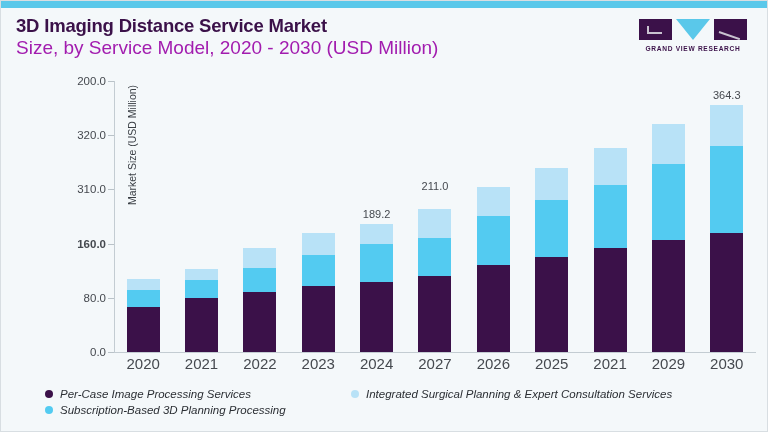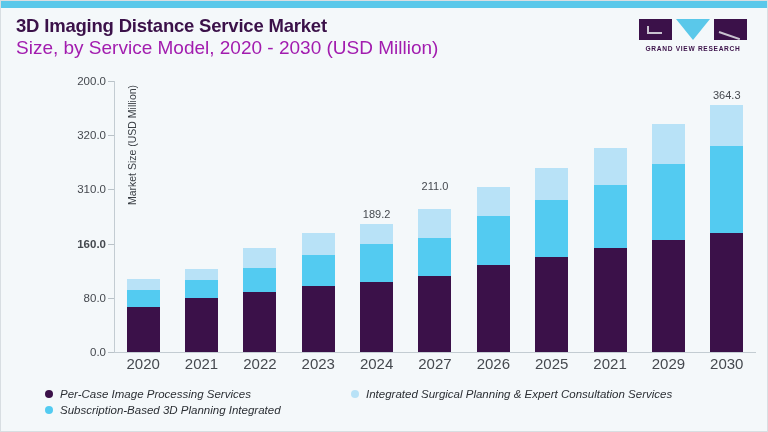--- a/index.html
+++ b/index.html
@@ -369,18 +369,18 @@
           <span>Per-Case Image Processing Services</span>
         </div>
         <div class="legend-item">
           <span class="dot c2"></span>
           <span>Integrated Surgical Planning &amp; Expert Consultation Services</span>
         </div>
       </div>
       <div class="legend-row">
         <div class="legend-item">
           <span class="dot c1"></span>
-          <span>Subscription-Based 3D Planning Integrated</span>
+          <span>Subscription-Based 3D Planning Processing</span>
         </div>
       </div>
     </div>
 
 </div>
 
 </body></html>

